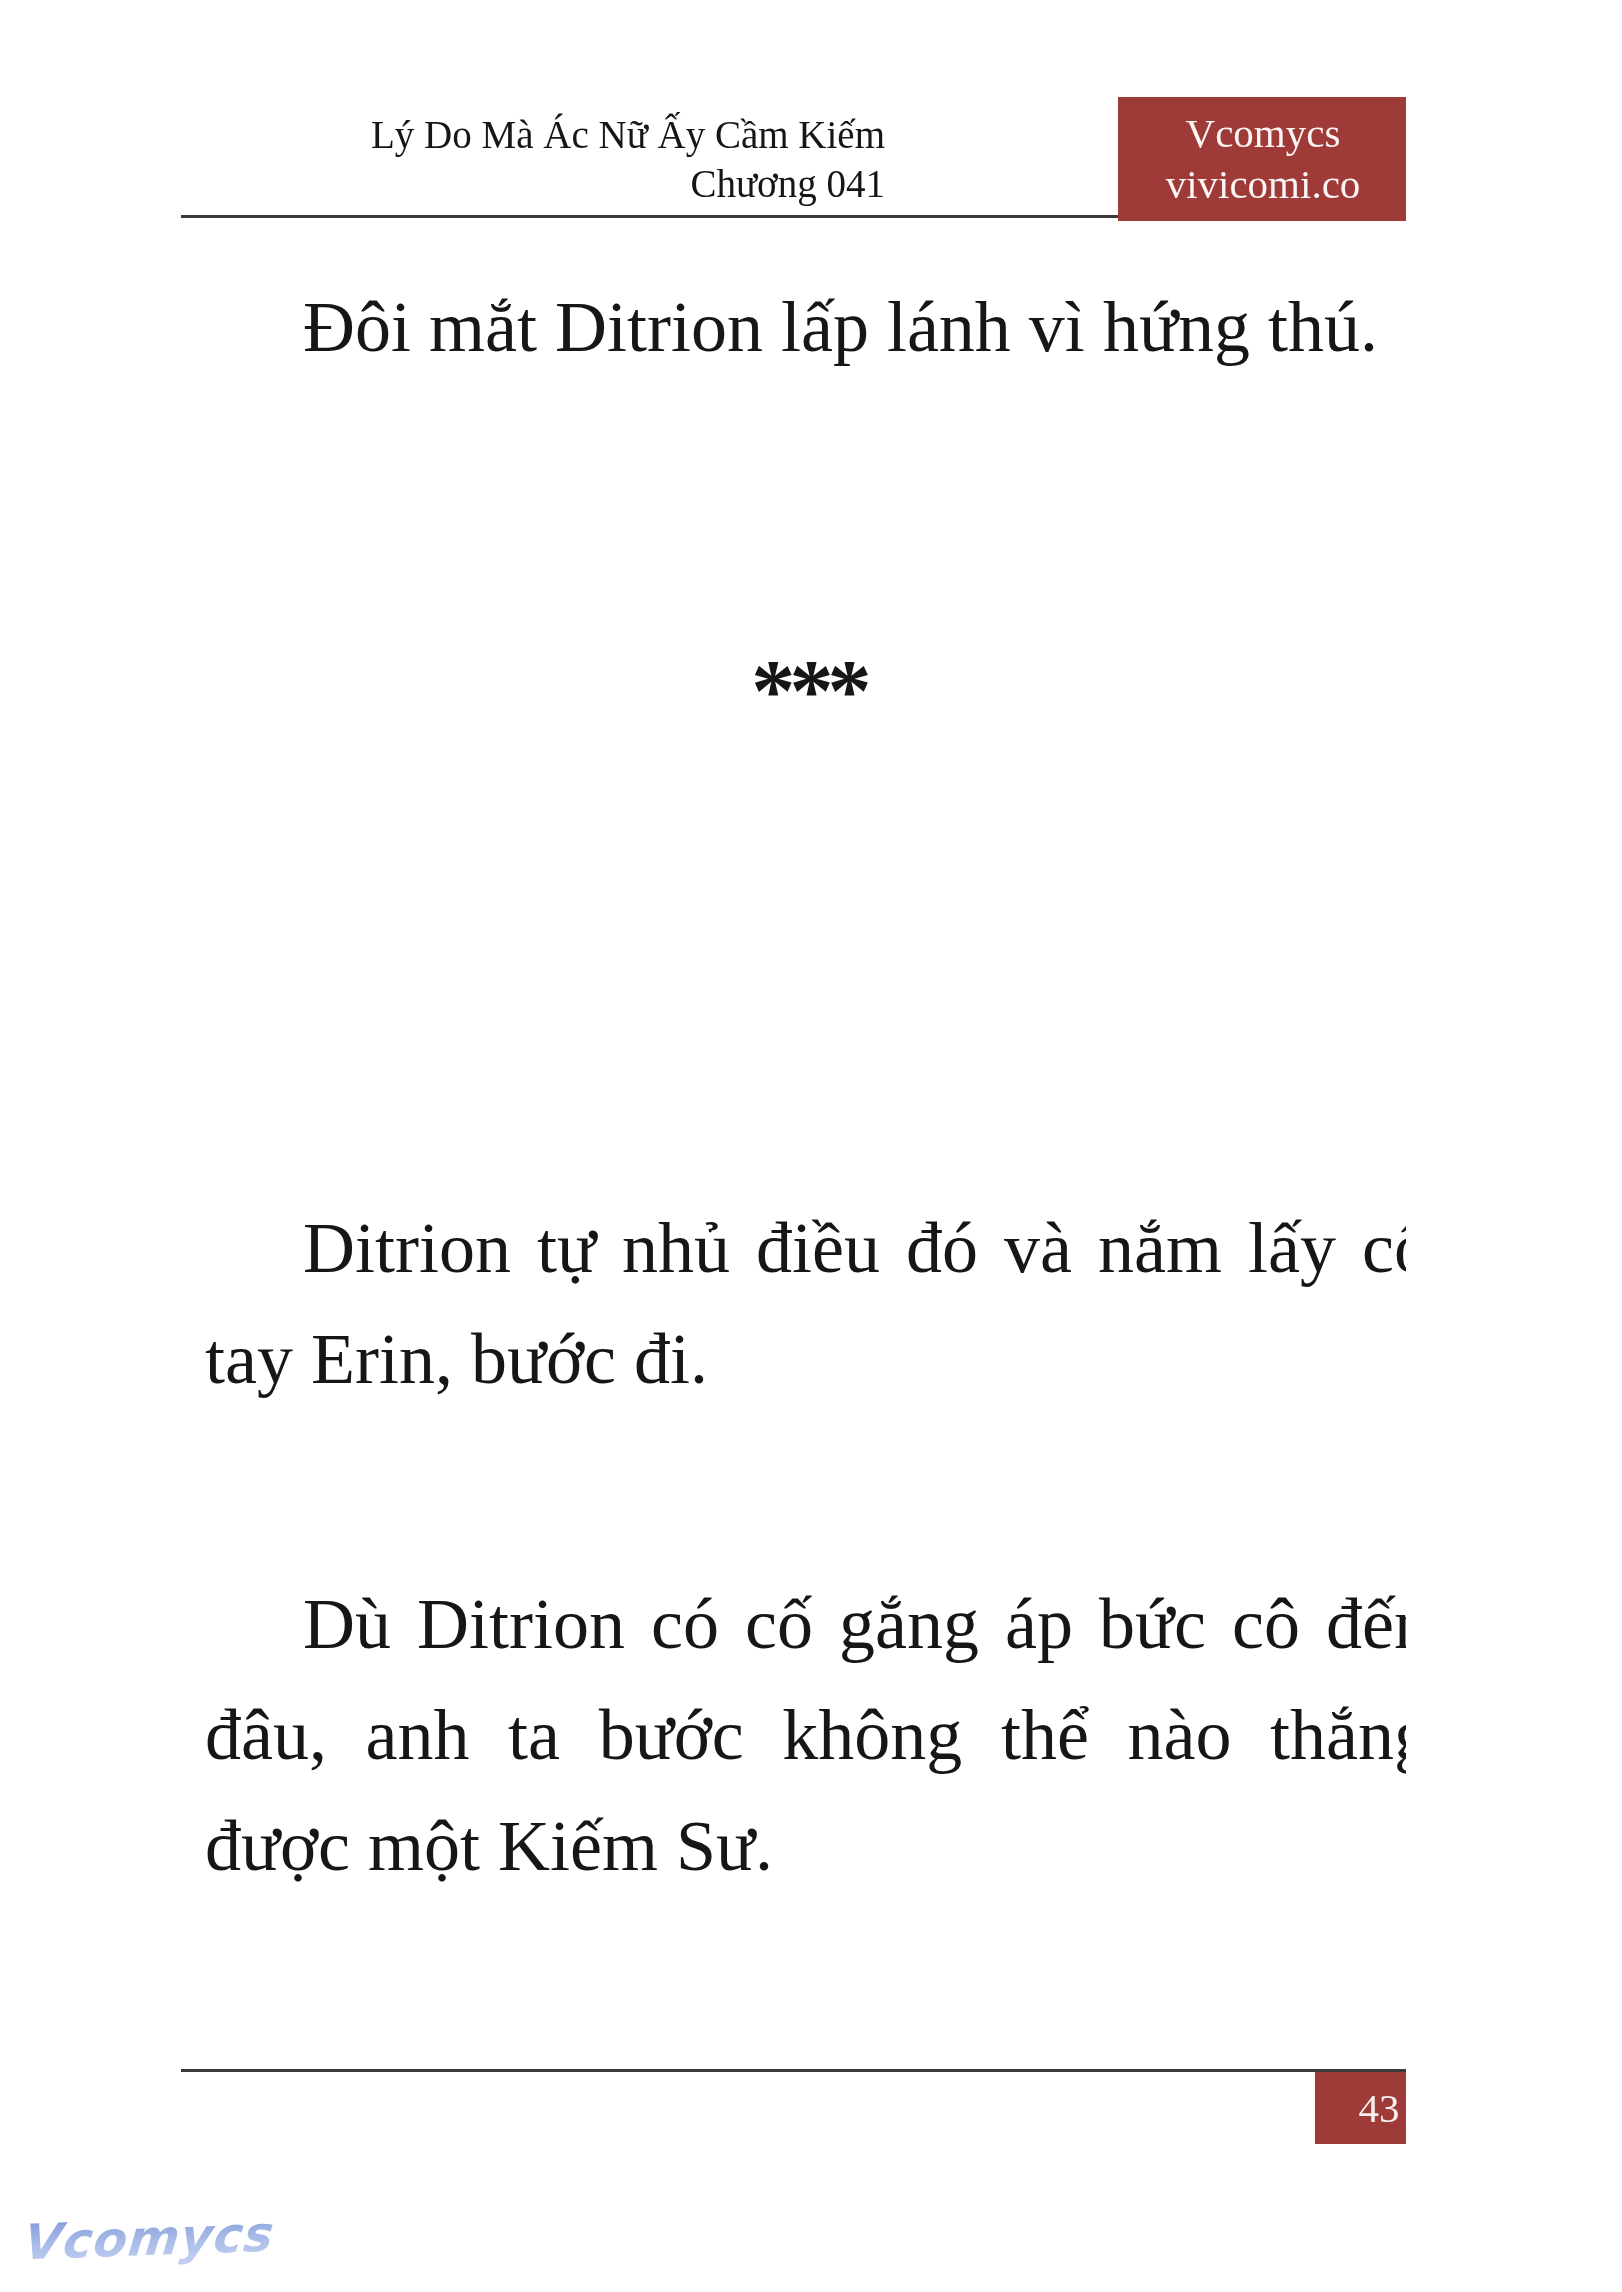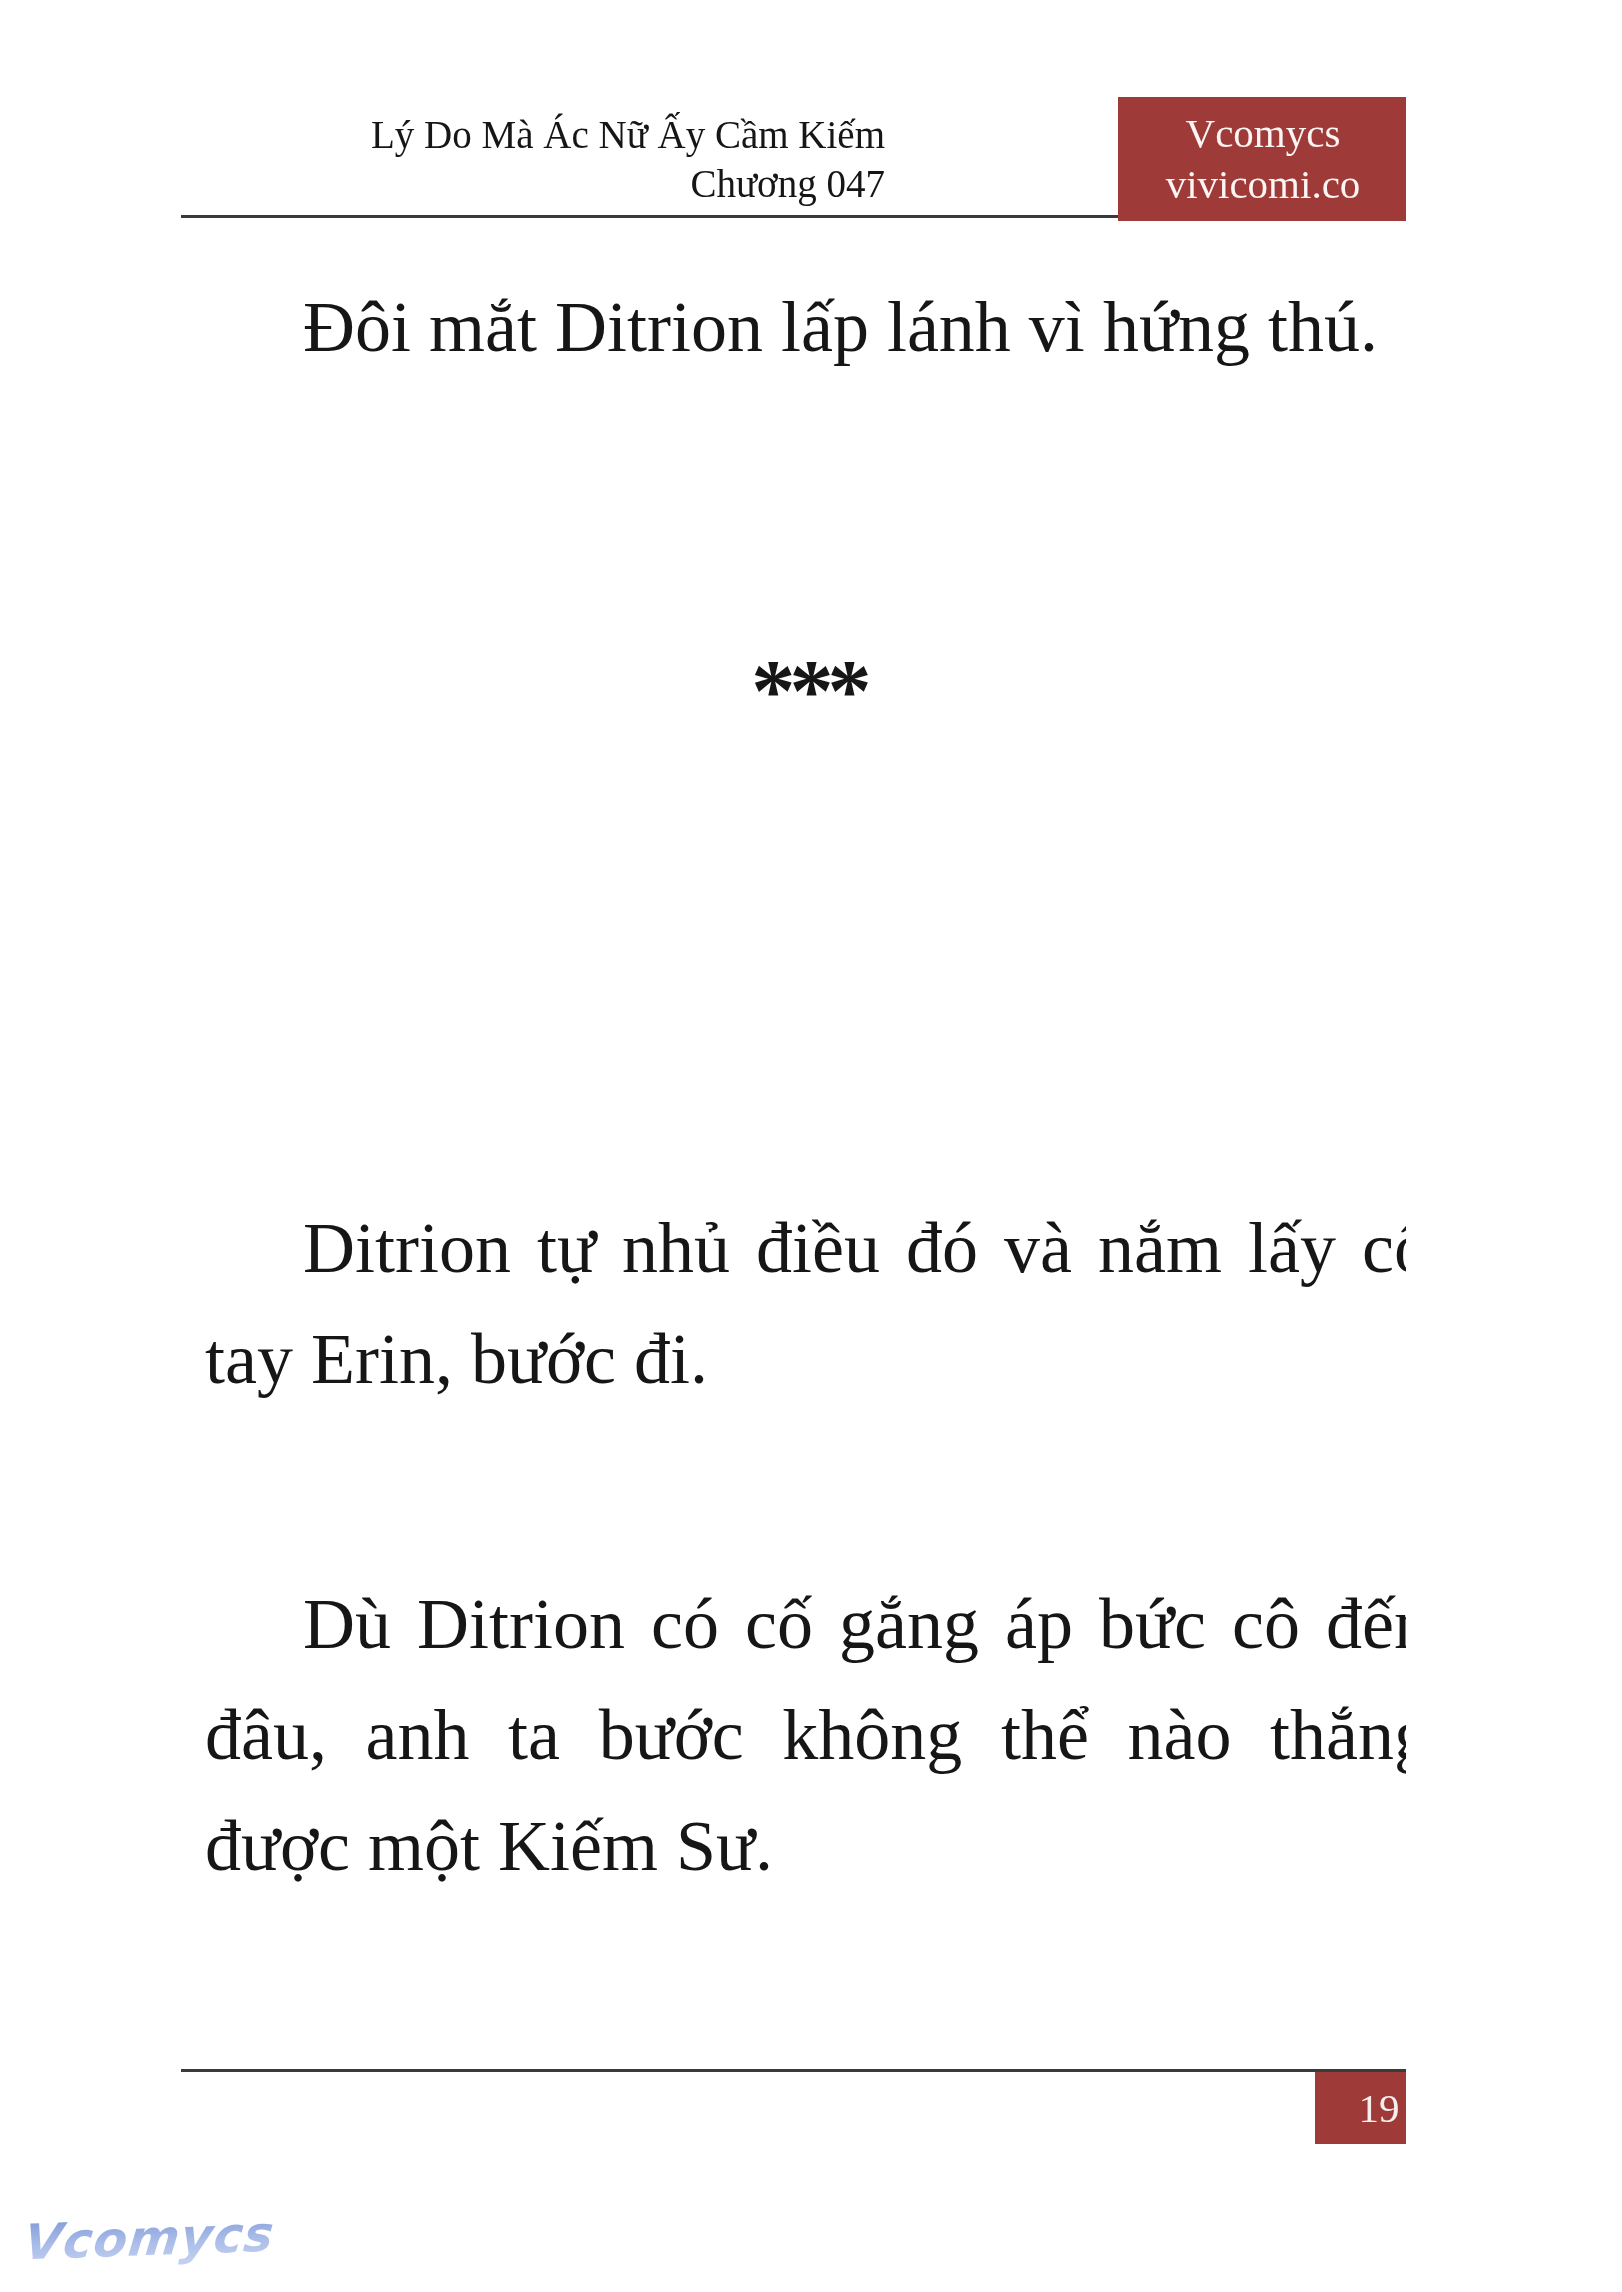--- a/index.html
+++ b/index.html
@@ -140,21 +140,21 @@
     white-space: nowrap;
   }
 </style>
 </head>
 <body>
 
 <div class="page">
 
   <div class="header-text">
     <div>Lý Do Mà Ác Nữ Ấy Cầm Kiếm</div>
-    <div>Chương 047</div>
+    <div>Chương 041</div>
   </div>
 
   <div class="brand-box">
     <div>Vcomycs</div>
     <div>vivicomi.co</div>
   </div>
 
   <div class="header-rule"></div>
 
   <p class="para p1">Đôi mắt Ditrion lấp lánh vì hứng thú.</p>
@@ -163,19 +163,19 @@
 
 
   <p class="para p3">Ditrion tự nhủ điều đó và nắm lấy cổ tay Erin, bước đi.</p>
 
   <p class="para p4">Dù Ditrion có cố gắng áp bức cô đến đâu, anh ta bước không thể nào thắng được một Kiếm Sư.</p>
 
   <div class="footer-rule"></div>
 
 
   <div class="page-number-box">
-    <span>19</span>
+    <span>43</span>
   </div>
 
   <div class="watermark">Vcomycs</div>
 
 </div>
 
 
 </body></html>

